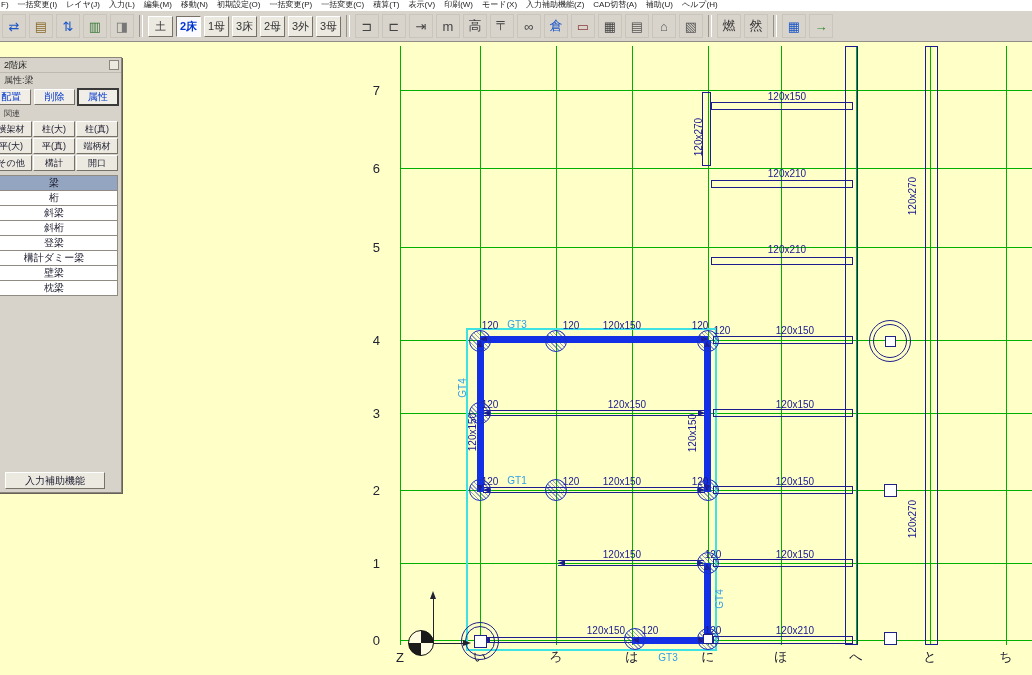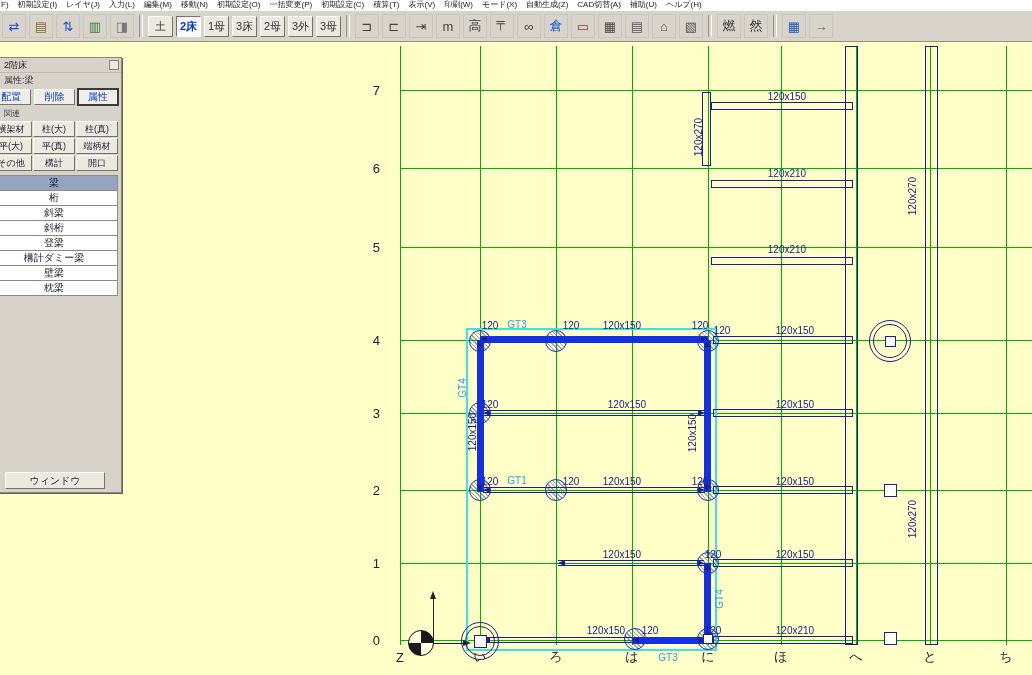--- a/index.html
+++ b/index.html
@@ -73,33 +73,33 @@
      background:conic-gradient(#1a1a1a 0 25%,#fffbe0 25% 50%,#1a1a1a 50% 75%,#fffbe0 75% 100%);}
   .axis-line{background:#223;z-index:5;}
 </style>
 </head>
 <body>
 
 <div id="app">
 
   <div id="menubar">
       <div class="menu-item">F)</div>
-      <div class="menu-item">初期設定(I)</div>
+      <div class="menu-item">一括変更(I)</div>
       <div class="menu-item">レイヤ(J)</div>
       <div class="menu-item">入力(L)</div>
       <div class="menu-item">編集(M)</div>
       <div class="menu-item">移動(N)</div>
       <div class="menu-item">初期設定(O)</div>
       <div class="menu-item">一括変更(P)</div>
-      <div class="menu-item">初期設定(C)</div>
+      <div class="menu-item">一括変更(C)</div>
       <div class="menu-item">積算(T)</div>
       <div class="menu-item">表示(V)</div>
       <div class="menu-item">印刷(W)</div>
       <div class="menu-item">モード(X)</div>
-      <div class="menu-item">自動生成(Z)</div>
+      <div class="menu-item">入力補助機能(Z)</div>
       <div class="menu-item">CAD切替(A)</div>
       <div class="menu-item">補助(U)</div>
       <div class="menu-item">ヘルプ(H)</div>
     </div>
 
   <div id="toolbar">
       <div class="tb-icon" style="color: rgb(26, 86, 200);">⇄</div>
       <div class="tb-icon" style="color: rgb(138, 106, 42);">▤</div>
       <div class="tb-icon" style="color: rgb(26, 86, 200);">⇅</div>
       <div class="tb-icon" style="color: rgb(58, 122, 58);">▥</div>
@@ -294,16 +294,16 @@
     <div class="member-list" id="member-list">
         <div class="member-item selected">梁</div>
         <div class="member-item">桁</div>
         <div class="member-item">斜梁</div>
         <div class="member-item">斜桁</div>
         <div class="member-item">登梁</div>
         <div class="member-item">構計ダミー梁</div>
         <div class="member-item">壁梁</div>
         <div class="member-item">枕梁</div>
       </div>
-    <div class="assist-btn">ウィンドウ</div>
+    <div class="assist-btn">入力補助機能</div>
   </div>
 
 </div>
 
 </body></html>

